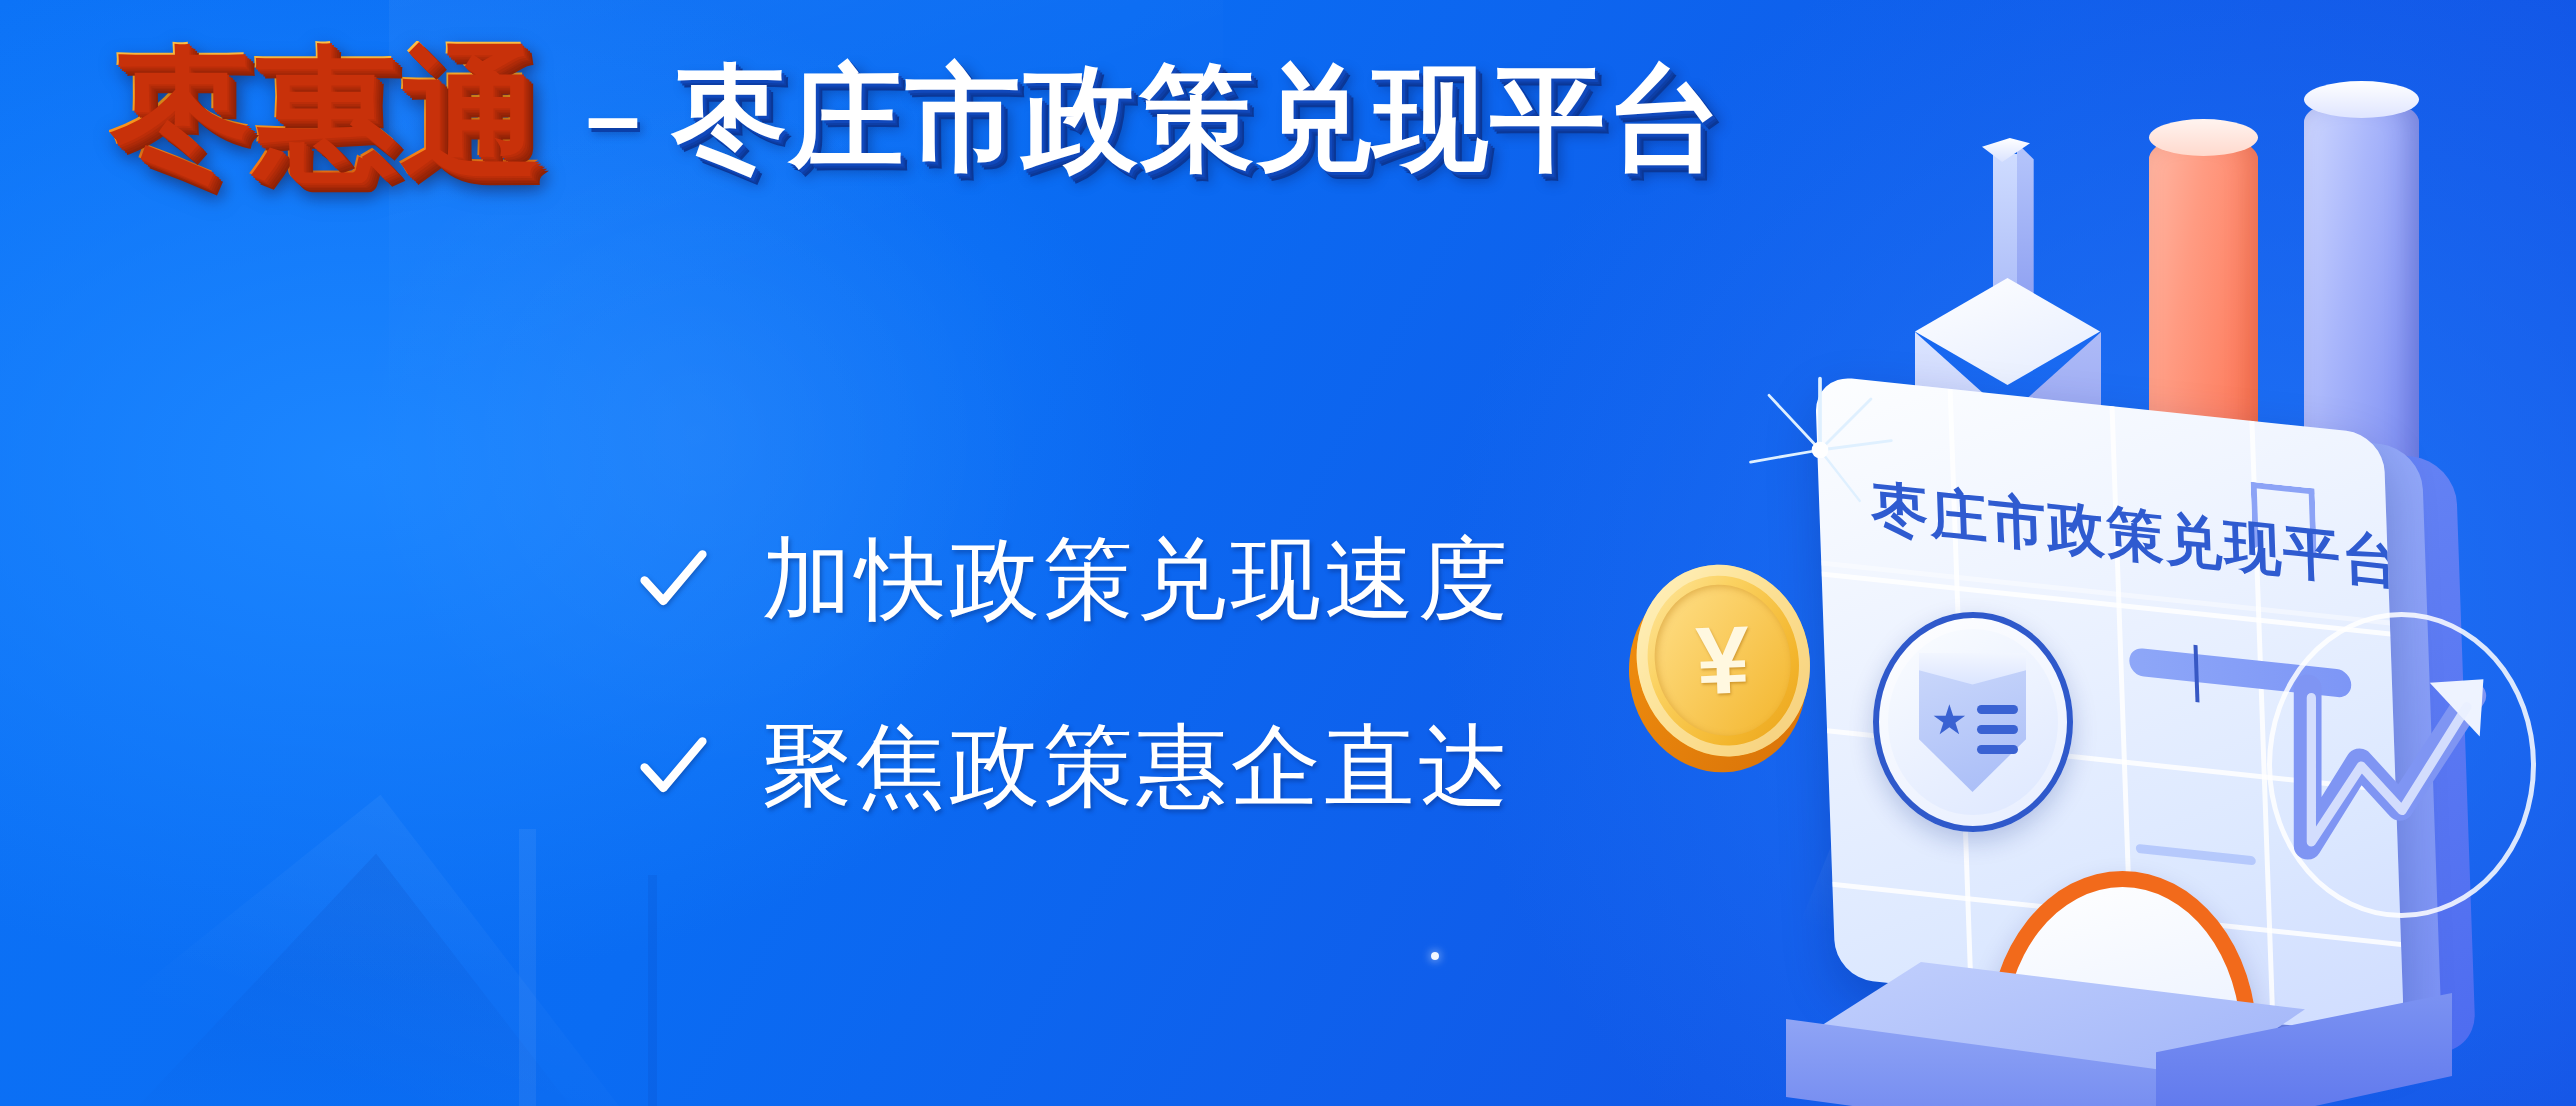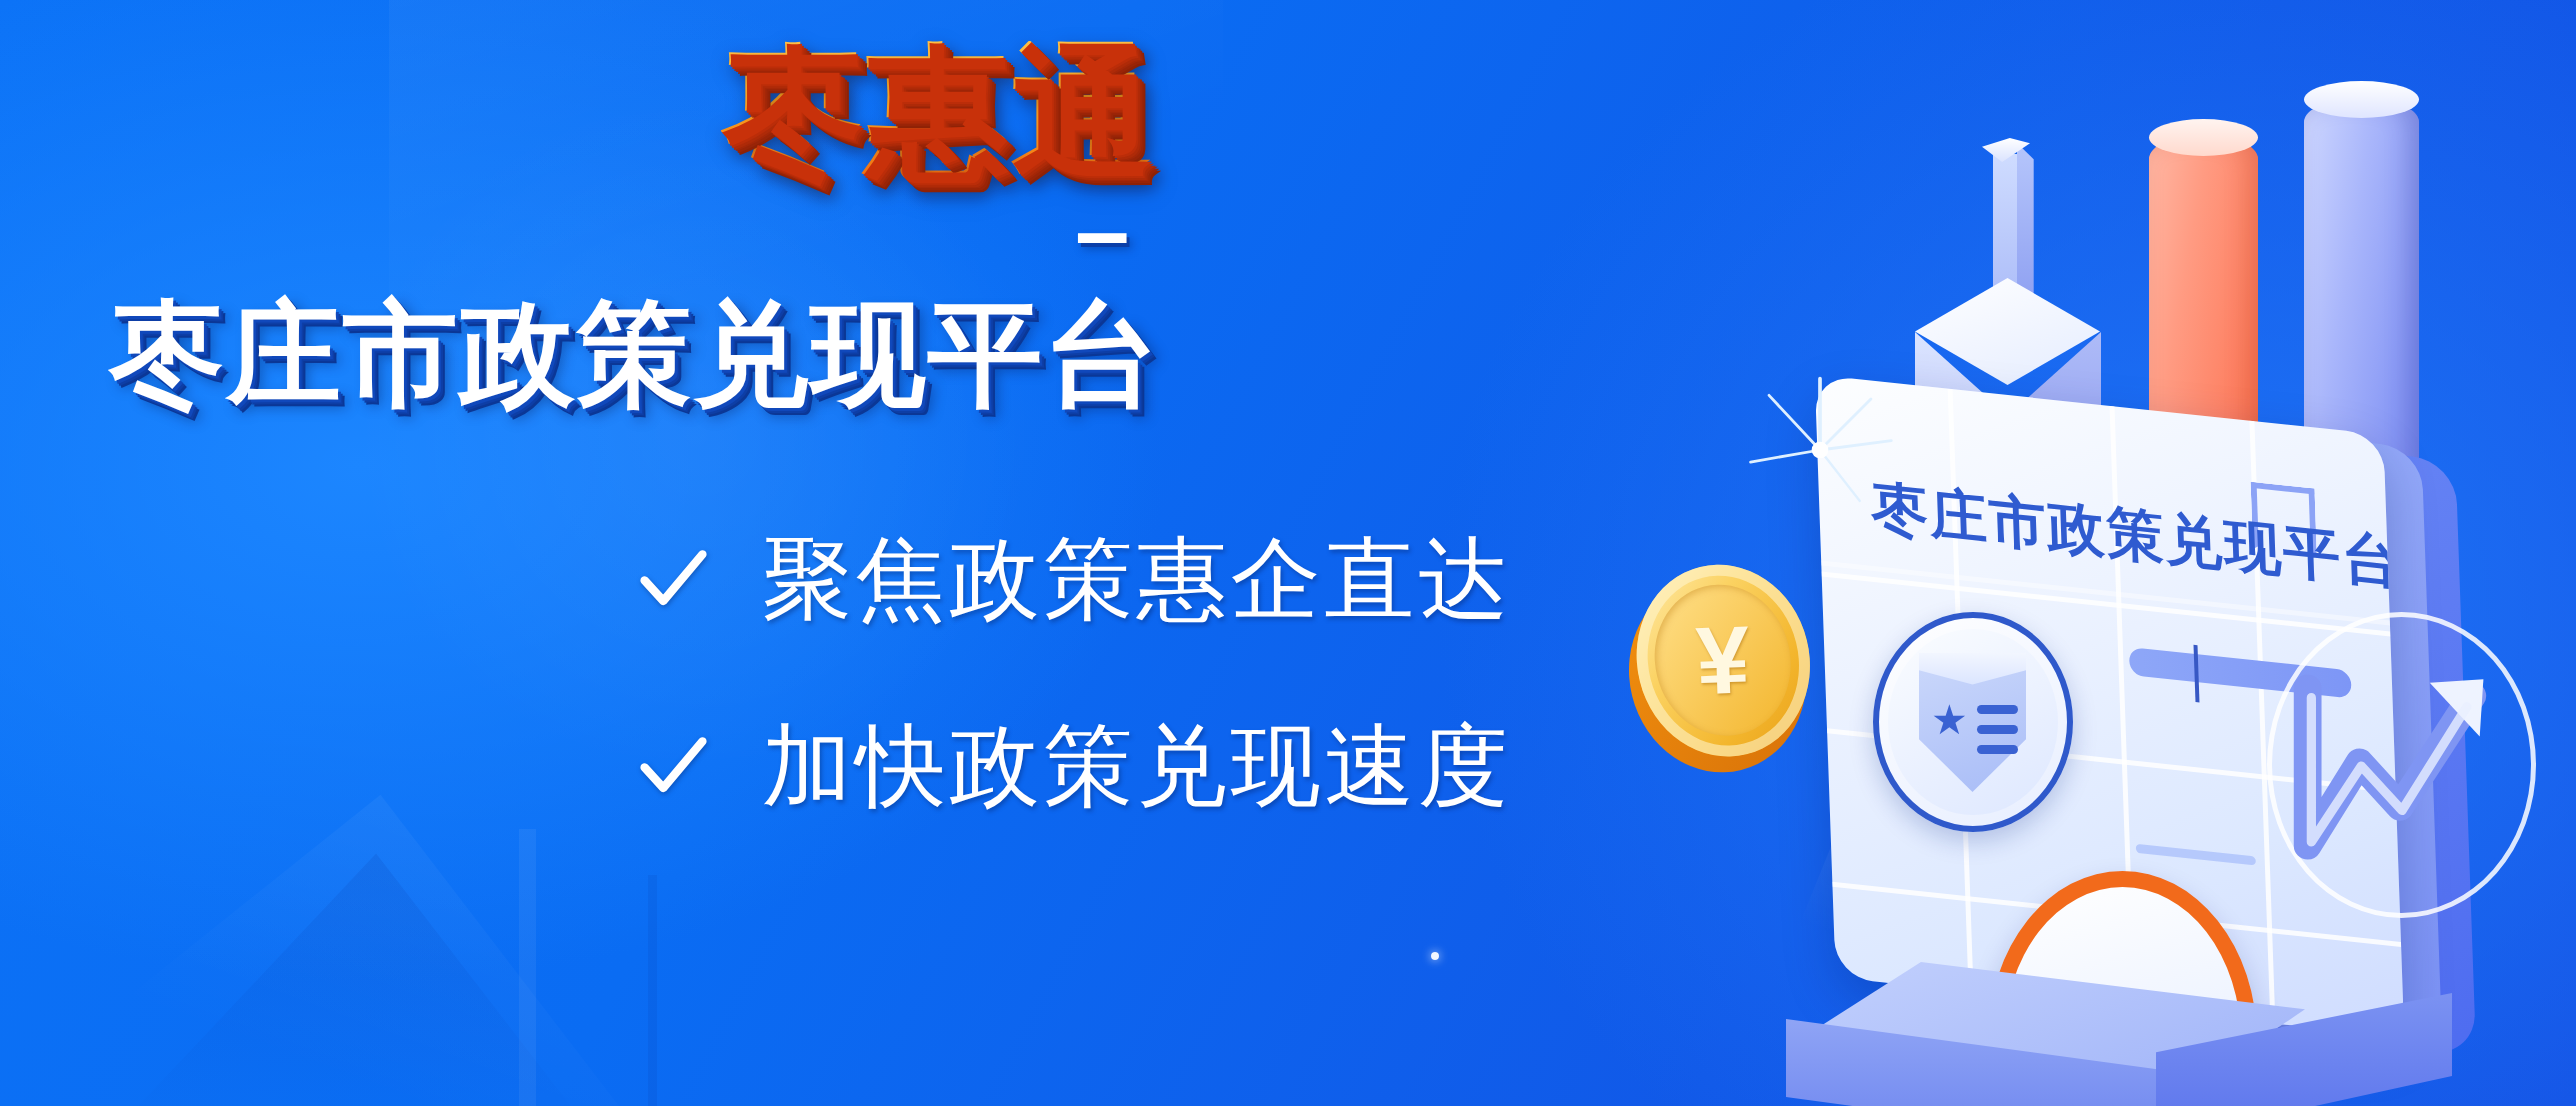--- a/index.html
+++ b/index.html
@@ -38,21 +38,21 @@
   .bg-glow-soft{
     left:278px;top:111px;width:834px;height:648px;border-radius:50%;
     background:radial-gradient(circle, rgba(255,255,255,.05), rgba(255,255,255,0) 65%);
   }
   .bg-dot{
     left:1431px;top:952px;width:8.3px;height:8.3px;border-radius:50%;
     background:rgba(255,255,255,.95);box-shadow:0 0 9.3px rgba(255,255,255,.8);
   }
 
   
-  .headline{position:absolute;left:109px;top:41px;display:flex;align-items:flex-end;flex-direction:column;}
+  .headline{position:absolute;left:109px;top:41px;display:flex;align-items:flex-end;}
   .brand{
     font-size:141px;line-height:1;font-weight:bold;letter-spacing:3.7px;
     color:#fa9c1b;
     background:linear-gradient(180deg,#ffc045 0%,#fba521 38%,#f7861a 78%,#ef6c12 100%);
     -webkit-background-clip:text;background-clip:text;-webkit-text-fill-color:transparent;
     text-shadow:
       1.9px 1.9px 0 #c8310a, 3.7px 3.7px 0 #bb2d09, 5.6px 5.6px 0 #ae2a08,
       7.4px 7.4px 0 #a32708, 9.3px 9.3px 0 #992407, 11px 11px 0 #8e2206,
       13px 13px 15px rgba(40,10,0,.35);
     filter:drop-shadow(0 5.6px 9.3px rgba(0,10,60,.25));
@@ -292,30 +292,30 @@
 
   <div class="features">
 
 
     <div class="feature-row">
       <span class="check">
         <svg width="69" height="69" viewBox="0 0 74 74">
           <path d="M6 38 L26 60 L68 10" fill="none" stroke="#ffffff" stroke-width="9" stroke-linecap="round" stroke-linejoin="round"></path>
         </svg>
       </span>
-      <span class="feature-text">聚焦政策惠企直达</span>
+      <span class="feature-text">加快政策兑现速度</span>
     </div>
 
     <div class="feature-row">
       <span class="check">
         <svg width="69" height="69" viewBox="0 0 74 74">
           <path d="M6 38 L26 60 L68 10" fill="none" stroke="#ffffff" stroke-width="9" stroke-linecap="round" stroke-linejoin="round"></path>
         </svg>
       </span>
-      <span class="feature-text">加快政策兑现速度</span>
+      <span class="feature-text">聚焦政策惠企直达</span>
     </div>
 
   </div>
 
   <div class="illus">
 
     <div class="il bar-peri"></div>
     <div class="il bar-peri-top"></div>
     <div class="il bar-coral"></div>
     <div class="il bar-coral-top"></div>

